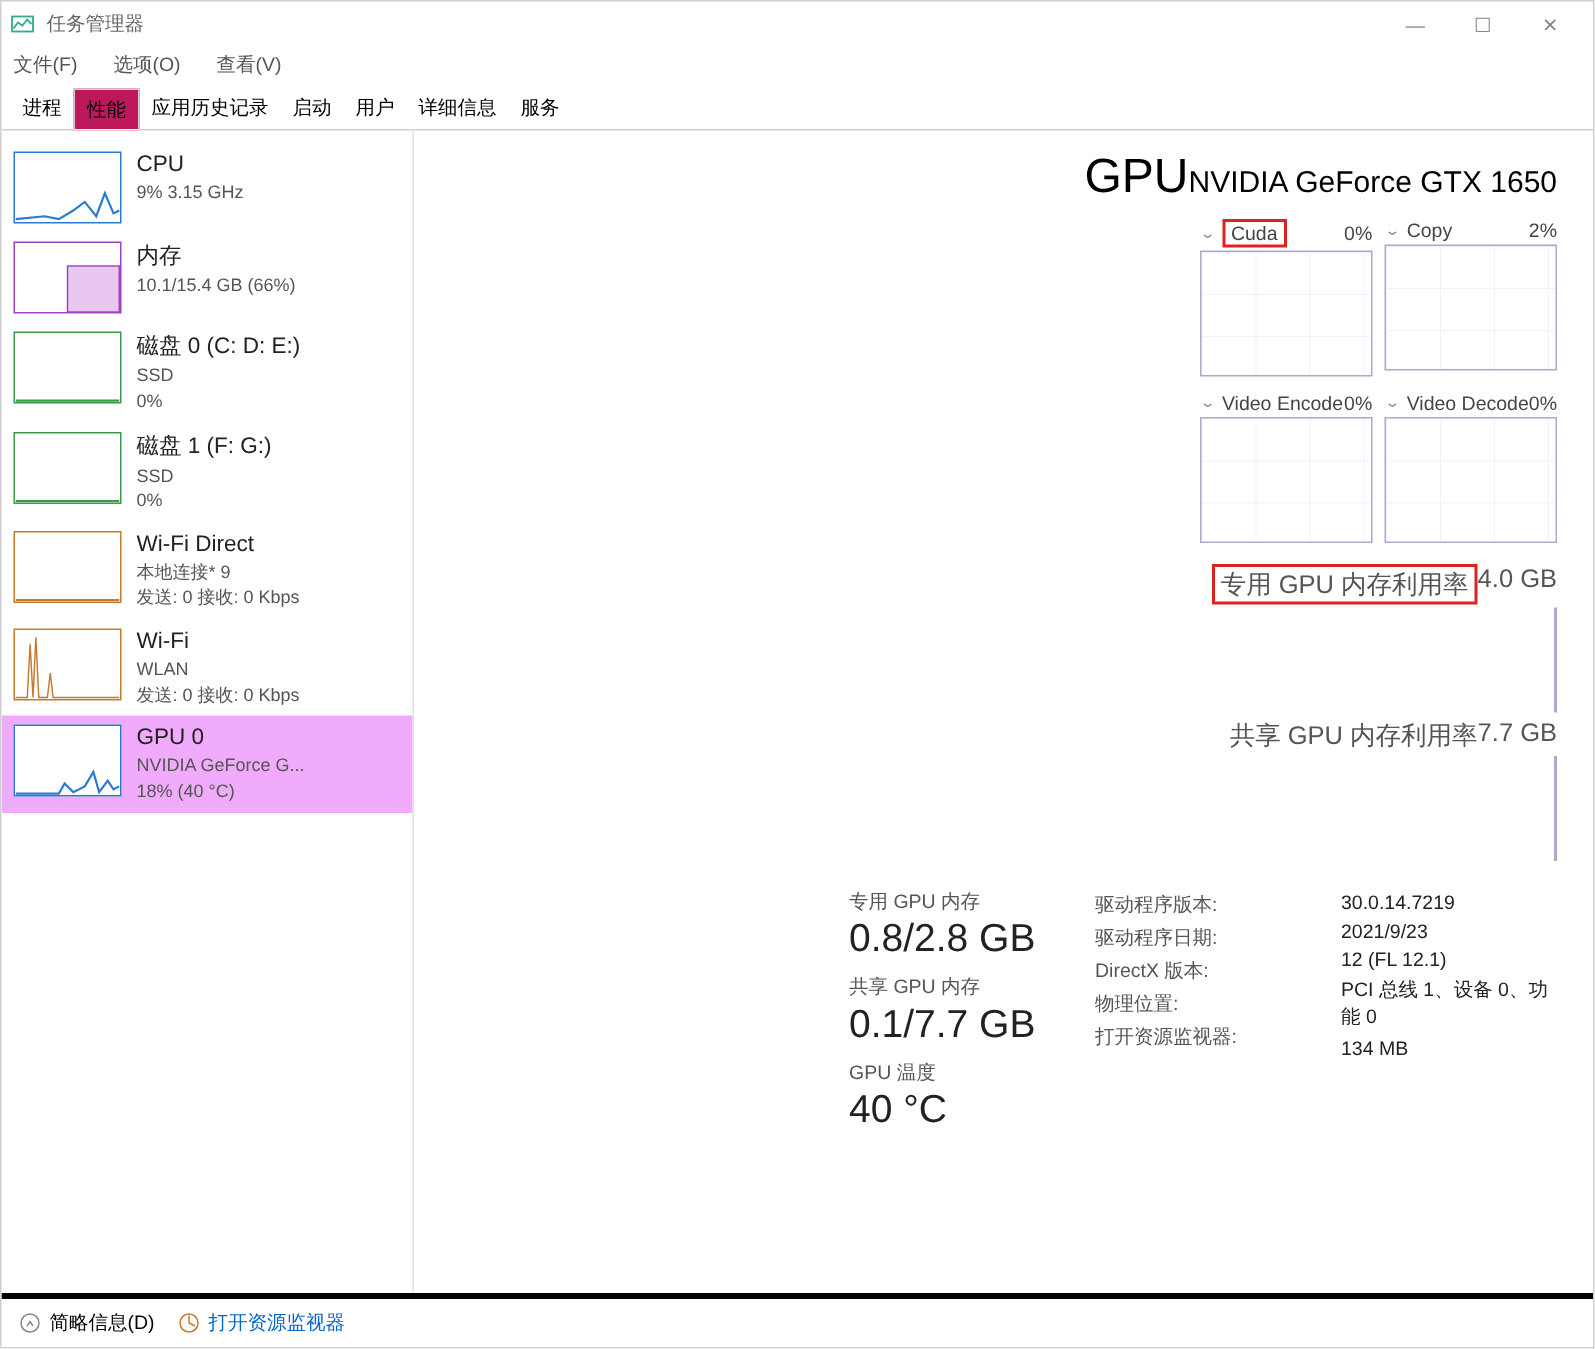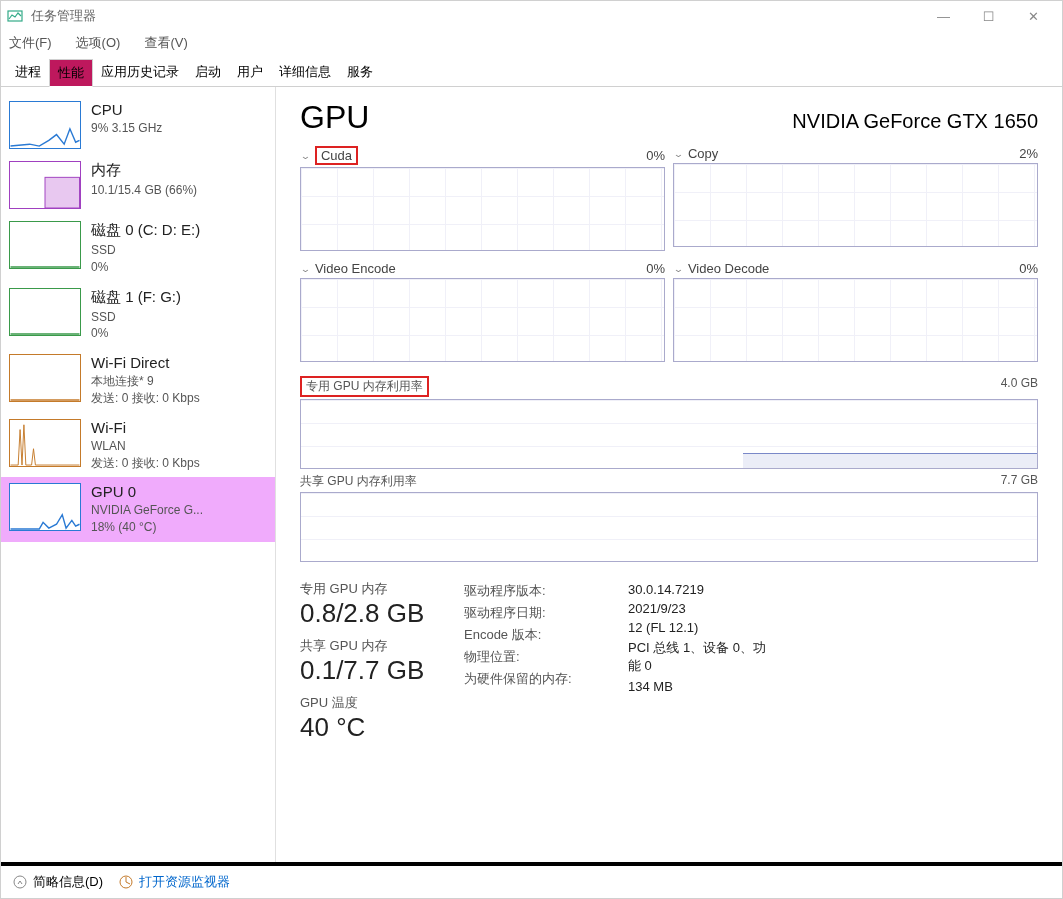--- a/index.html
+++ b/index.html
@@ -15,32 +15,32 @@
 .red-box { border: 2px solid #d22; }
 .main { flex: 1; display: flex; min-height: 0; }
 .sidebar { width: 275px; border-right: 1px solid #e0e0e0; overflow-y: auto; padding-top: 8px; }
 .side-item { display: flex; padding: 6px 8px; gap: 10px; cursor: pointer; }
 .side-item.selected { background: #f0abfc; }
 .thumb { width: 72px; height: 48px; border: 1px solid #999; position: relative; flex-shrink: 0; overflow: hidden; }
 .thumb svg { width: 100%; height: 100%; display: block; }
 .side-text { flex: 1; min-width: 0; }
 .side-title { font-size: 15px; color: #222; margin-bottom: 2px; white-space: nowrap; overflow: hidden; text-overflow: ellipsis; }
 .side-sub { font-size: 12px; color: #555; line-height: 1.4; white-space: nowrap; overflow: hidden; text-overflow: ellipsis; }
-.content { flex: 1; padding: 12px 24px 0 24px; display: flex; flex-direction: column; min-width: 0; }
+.content { flex: 1; padding: 12px 24px 0 24px; display: flex; flex-direction: column; min-width: 0; align-items: flex-end; }
 .header { display: flex; justify-content: space-between; align-items: baseline; margin-bottom: 8px; }
 .header h1 { font-size: 32px; font-weight: 400; }
 .header .gpu-name { font-size: 20px; }
 .graphs-4 { display: grid; grid-template-columns: 1fr 1fr; gap: 8px; }
 .graph-block { }
 .graph-label { display: flex; justify-content: space-between; font-size: 13px; color: #444; padding: 2px 0; align-items: center; }
 .chev { color: #888; margin-right: 4px; display: inline-block; transform: scaleY(0.7); }
 .graph-box { border: 1px solid #aac; height: 84px; background: linear-gradient(to right, #f0f0f8 1px, transparent 1px), linear-gradient(to bottom, #f0f0f8 1px, transparent 1px); background-size: 36px 28px; position: relative; }
 .mem-graph-box { border: 1px solid #aac; height: 70px; position: relative; background: linear-gradient(to bottom, #f0f0f8 1px, transparent 1px); background-size: 100% 23px; }
 .mem-graph-box.ded::after { content: ""; position: absolute; left: 60%; right: 0; bottom: 0; height: 14px; border-top: 1px solid #7a88c8; background: rgba(122,136,200,0.15); }
-.graph-label-single { display: flex; justify-content: space-between; font-size: 12px; color: #555; padding: 4px 0 2px; }
+.graph-label-single { display: flex; justify-content: space-between; font-size: 17px; color: #555; padding: 4px 0 2px; }
 .stats { display: grid; grid-template-columns: 160px 160px 140px 1fr; gap: 2px 4px; margin-top: 18px; font-size: 13px; }
 .stat-label { color: #555; font-size: 13px; }
 .stat-val-big { font-size: 26px; color: #222; margin-bottom: 8px; }
 .info-label { color: #555; padding: 2px 0; }
 .info-val { color: #222; padding: 2px 0; }
 .footer { height: 36px; border-top: 4px solid #000000; display: flex; align-items: center; padding: 0 12px; gap: 16px; font-size: 13px; }
 .footer a { color: #0066cc; text-decoration: none; }
 .footer .fi { width: 14px; height: 14px; }
 .red-inline { border: 2px solid #d22; padding: 0 4px; display: inline-block; }
 </style>
@@ -223,23 +223,23 @@
         <div class="stat-label">专用 GPU 内存</div>
         <div class="stat-val-big">0.8/2.8 GB</div>
         <div class="stat-label">共享 GPU 内存</div>
         <div class="stat-val-big">0.1/7.7 GB</div>
         <div class="stat-label">GPU 温度</div>
         <div class="stat-val-big">40 °C</div>
       </div>
       <div>
         <div class="info-label">驱动程序版本:</div>
         <div class="info-label">驱动程序日期:</div>
-        <div class="info-label">Encode 版本:</div>
+        <div class="info-label">DirectX 版本:</div>
         <div class="info-label">物理位置:</div>
-        <div class="info-label">为硬件保留的内存:</div>
+        <div class="info-label">打开资源监视器:</div>
       </div>
       <div>
         <div class="info-val">30.0.14.7219</div>
         <div class="info-val">2021/9/23</div>
         <div class="info-val">12 (FL 12.1)</div>
         <div class="info-val">PCI 总线 1、设备 0、功能 0</div>
         <div class="info-val">134 MB</div>
       </div>
     </div>
   </div>

